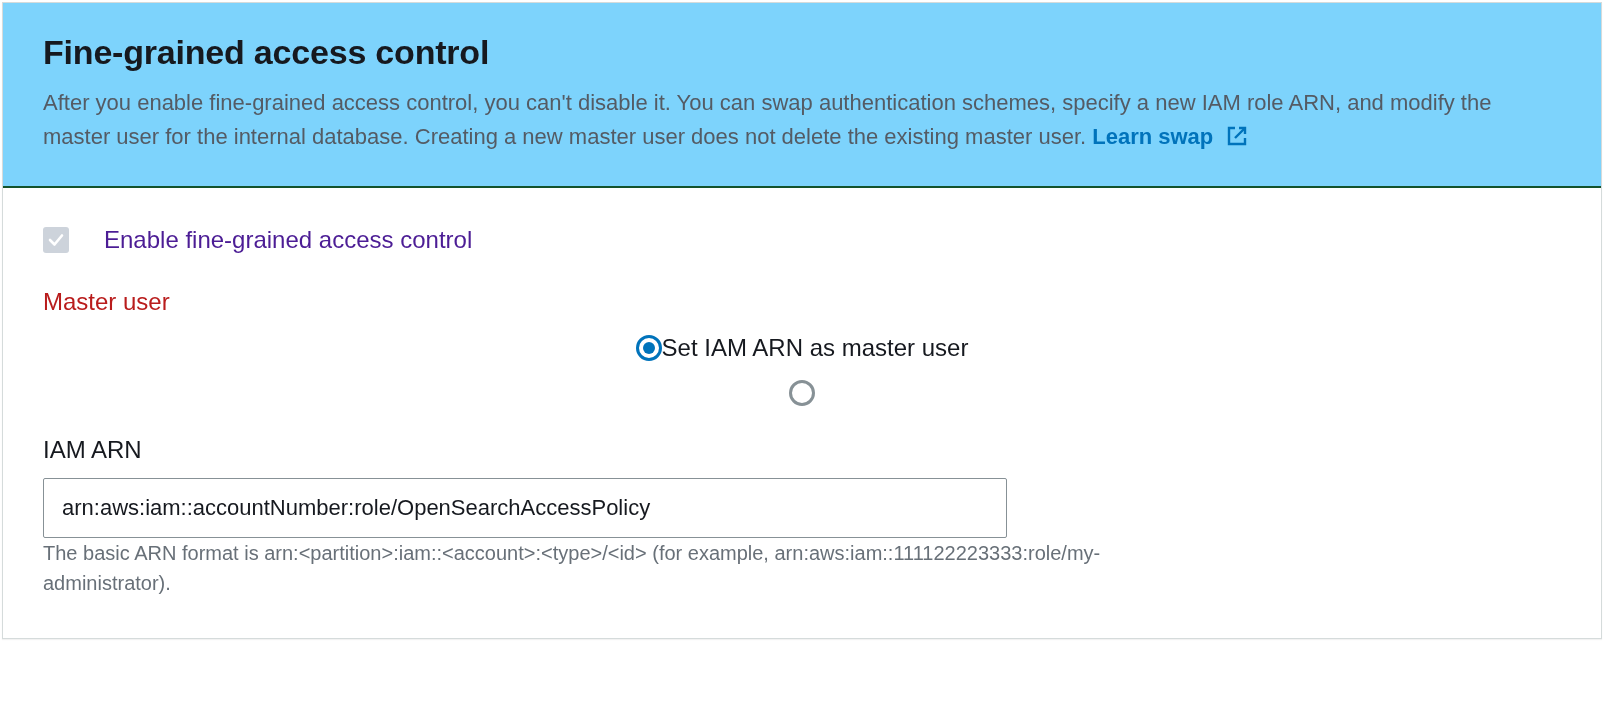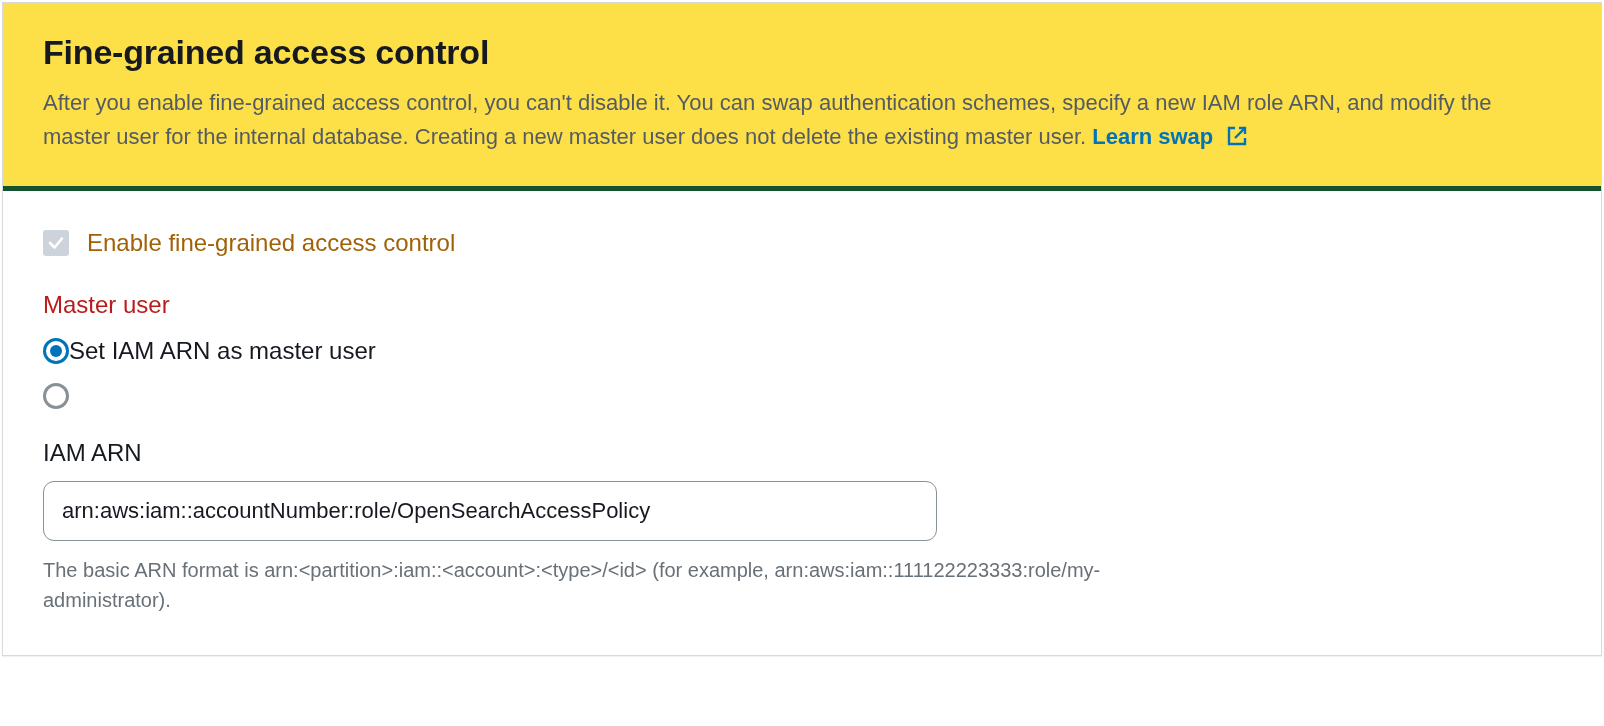--- a/index.html
+++ b/index.html
@@ -1,38 +1,38 @@
 <!DOCTYPE html>
 <html><head>
   <meta charset="utf-8">
   <style>
     * { box-sizing: border-box; margin: 0; padding: 0; }
     html, body { width: 1604px; min-height: 726px; font-family: "Amazon Ember","Helvetica Neue",Arial,sans-serif; color:#16191f; background:#fff;}
     .panel { width:1600px; margin:2px; border:1px solid #d5dbdb; box-shadow:0 1px 1px rgba(0,0,0,.05);}
-    .panel-header { background:#fde047; border-bottom:5px solid #14532d; padding:30px 40px 28px;}
+    .panel-header { background:#7dd3fc; border-bottom:2px solid #14532d; padding:30px 40px 28px;}
     .panel-header h2 { font-size:34px; font-weight:700; letter-spacing:-.2px; color:#16191f; margin-bottom:14px;}
     .panel-header p.desc { font-size:22px; line-height:1.55; color:#545b64; max-width:1500px;}
     .panel-header a.learn { color:#0073bb; font-weight:700; text-decoration:none; white-space:nowrap;}
     .ext-icon { display:inline-block; vertical-align:-4px; margin-left:6px;}
     .ext-icon svg { width:24px; height:24px; stroke:#0073bb; stroke-width:2.4; fill:none;}
     .panel-body { padding:38px 40px 40px;}
     .checkbox-row { display:flex; align-items:center; gap:18px; margin-bottom:34px;}
     .cbx { width:26px; height:26px; border-radius:3px; background:#cdd3db; display:flex; align-items:center; justify-content:center;}
     .cbx svg { width:18px; height:18px; stroke:#fff; stroke-width:3.5; fill:none; stroke-linecap:round; stroke-linejoin:round;}
-    .cbx-label { font-size:24px; color:#a16207;}
+    .cbx-label { font-size:24px; color:#4c1d95;margin-left:17px;}
     .section-label { font-size:24px; color:#b91c1c; margin-bottom:18px;}
-    .radio-row { display:flex; align-items:center; margin-bottom:18px;}
+    .radio-row { display:flex; align-items:center; margin-bottom:18px;justify-content:center;}
     .radio { width:26px; height:26px; border-radius:50%; border:3px solid #879196; position:relative; flex:0 0 auto;}
     .radio.selected { border-color:#0073bb;}
     .radio.selected::after { content:""; position:absolute; inset:4px; background:#0073bb; border-radius:50%;}
     .radio-label { font-size:24px; color:#16191f;}
     .field-wrap { margin-top:30px;}
     .field-label { font-size:24px; margin-bottom:14px;}
-    .text-input { width:894px; height:60px; border:1px solid #879196; border-radius:11px; padding:0 18px; font-size:22px; color:#16191f;}
-    .hint { font-size:20px; color:#687078; margin-top:14px; max-width:1100px; line-height:1.5;}
+    .text-input { width:964px; height:60px; border:1px solid #879196; border-radius:2px; padding:0 18px; font-size:22px; color:#16191f;}
+    .hint { font-size:20px; color:#687078; max-width:1100px; line-height:1.5;}
   </style>
 </head>
 <body>
 
 <div class="panel">
   <div class="panel-header">
     <h2>Fine-grained access control</h2>
     <p class="desc">
       <span>After you enable fine-grained access control, you can't disable it. You can swap authentication schemes, specify a new IAM role ARN, and modify the master user for the internal database. Creating a new master user does not delete the existing master user.  </span>
       <a href="#" class="learn">

